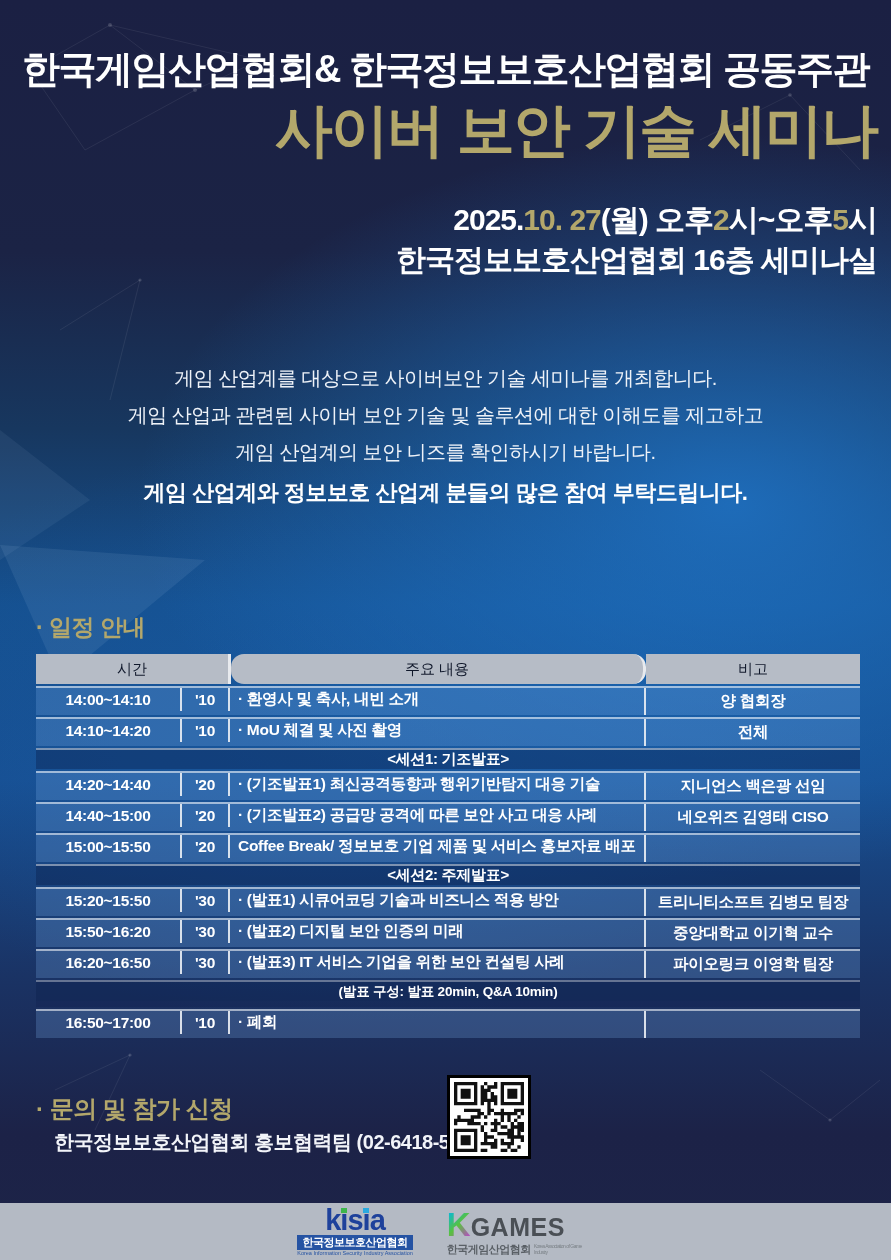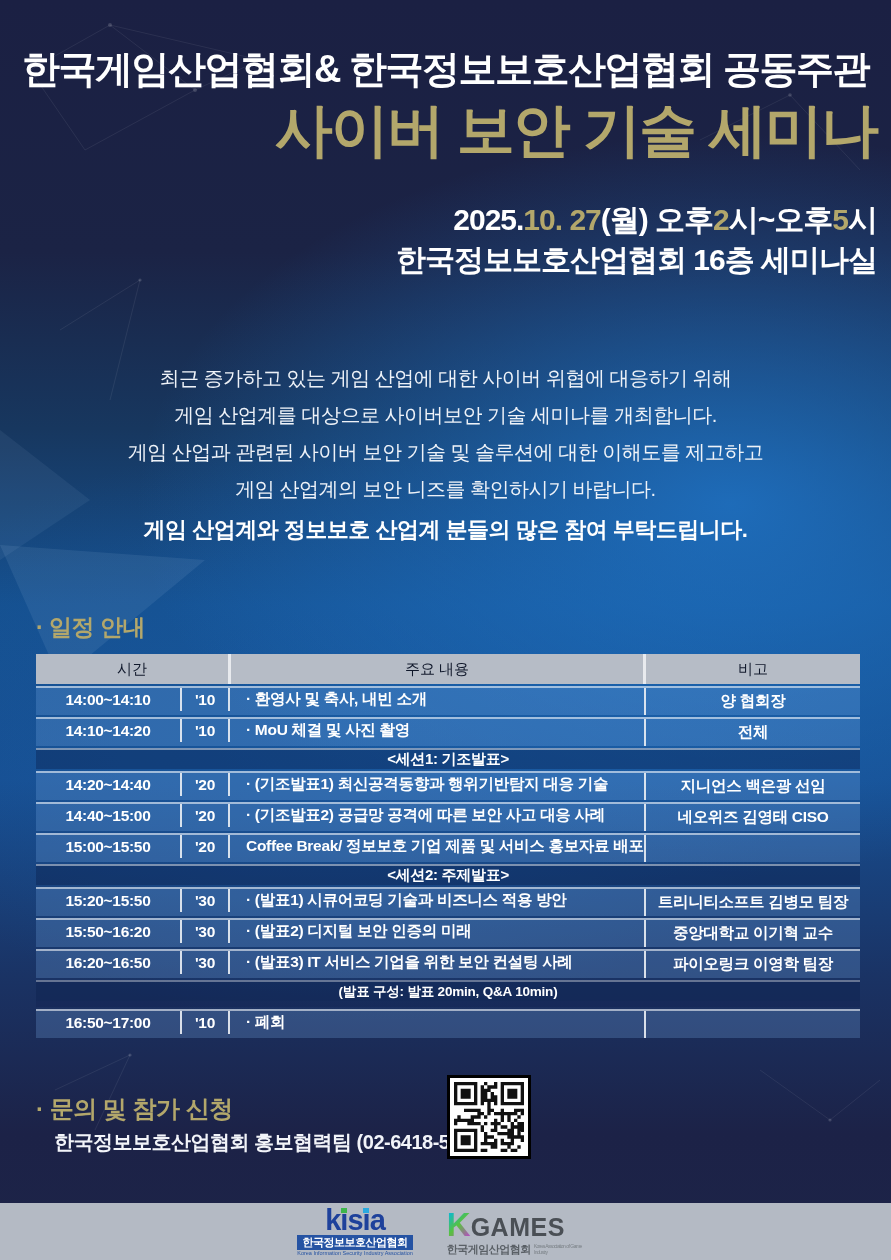--- a/index.html
+++ b/index.html
@@ -24,28 +24,28 @@
     font-size:30px;font-weight:800;letter-spacing:-1px;line-height:40px;white-space:nowrap;}
   .date-line .g{color:#b3a76b;}
   .intro{position:absolute;top:360px;left:0;width:100%;text-align:center;color:#eef2f8;
     font-size:20px;line-height:37px;letter-spacing:-0.5px;}
   .intro-emph{font-size:22px;font-weight:800;margin-top:3px;color:#ffffff;}
   .sched-heading{position:absolute;top:612px;left:36px;color:#b3a76b;font-size:23px;font-weight:800;letter-spacing:-0.5px;}
   .table{position:absolute;top:654px;left:36px;width:824px;}
   .thead{display:flex;height:30px;}
   .th{background:#b6bcc6;color:#0f172a;font-size:15px;display:flex;align-items:center;justify-content:center;}
   .th1{width:192px;border-right:3px solid #e8eaee;}
-  .th2{width:412px;border-right:3px solid #e8eaee;}
+  .th2{width:412px;border-right:3px solid #e8eaee;border-radius:13px;}
   .th3{width:214px;text-align:right;}
   .row{display:flex;margin-top:2px;border-top:2px solid rgba(255,255,255,.55);
     background:rgba(125,175,235,.25);color:#ffffff;font-weight:700;font-size:15.5px;letter-spacing:-0.3px;}
   .row .cell{display:flex;align-items:center;}
   .c-time{width:144px;justify-content:center;height:23px;}
   .c-dur{width:46px;justify-content:center;height:23px;border-left:2px solid rgba(235,240,245,.9);}
-  .c-content{flex:1;height:23px;padding-left:16px;border-left:2px solid rgba(235,240,245,.9);white-space:nowrap;overflow:hidden;}
+  .c-content{flex:1;height:23px;padding-left:8px;border-left:2px solid rgba(235,240,245,.9);white-space:nowrap;overflow:hidden;}
   .c-remark{width:214px;justify-content:center;height:27px;border-left:2px solid rgba(235,240,245,.9);}
   .row-section{display:flex;align-items:center;justify-content:center;height:19px;margin-top:2px;
     border-top:2px solid rgba(255,255,255,.45);background:rgba(8,25,70,.35);
     color:#ffffff;font-weight:800;font-size:15px;letter-spacing:-0.3px;}
   .row-note{display:flex;align-items:center;justify-content:center;height:19px;margin-top:2px;
     border-top:2px solid rgba(255,255,255,.35);background:rgba(8,25,70,.30);
     color:#ffffff;font-weight:700;font-size:13.5px;letter-spacing:-0.2px;}
   .row-gap{height:6px;background:rgba(10,25,70,.22);}
   .contact-heading{position:absolute;top:1093px;left:36px;color:#b3a76b;font-size:24px;font-weight:800;letter-spacing:-0.5px;}
   .contact-detail{position:absolute;top:1129px;left:54px;color:#f2f4f9;font-size:20px;font-weight:600;letter-spacing:-0.5px;}
@@ -102,21 +102,20 @@
 
   <h1 class="main-title">사이버 보안 기술 세미나</h1>
 
   <div class="date-block">
     <div class="date-line"><span>2025.</span><span class="g">10. 27</span><span>(월) 오후</span><span class="g">2</span><span>시~오후</span><span class="g">5</span><span>시</span></div>
     <div class="venue-line">한국정보보호산업협회 16층 세미나실</div>
   </div>
 
   <div class="intro">
     <div>
-        <div>최근 증가하고 있는 게임 산업에 대한 사이버 위협에 대응하기 위해</div>
         <div>게임 산업계를 대상으로 사이버보안 기술 세미나를 개최합니다.</div>
         <div>게임 산업과 관련된 사이버 보안 기술 및 솔루션에 대한 이해도를 제고하고</div>
         <div>게임 산업계의 보안 니즈를 확인하시기 바랍니다.</div>
       </div>
     <div class="intro-emph">게임 산업계와 정보보호 산업계 분들의 많은 참여 부탁드립니다.</div>
   </div>
 
   <div class="sched-heading">· 일정 안내</div>
 
   <div class="table">

